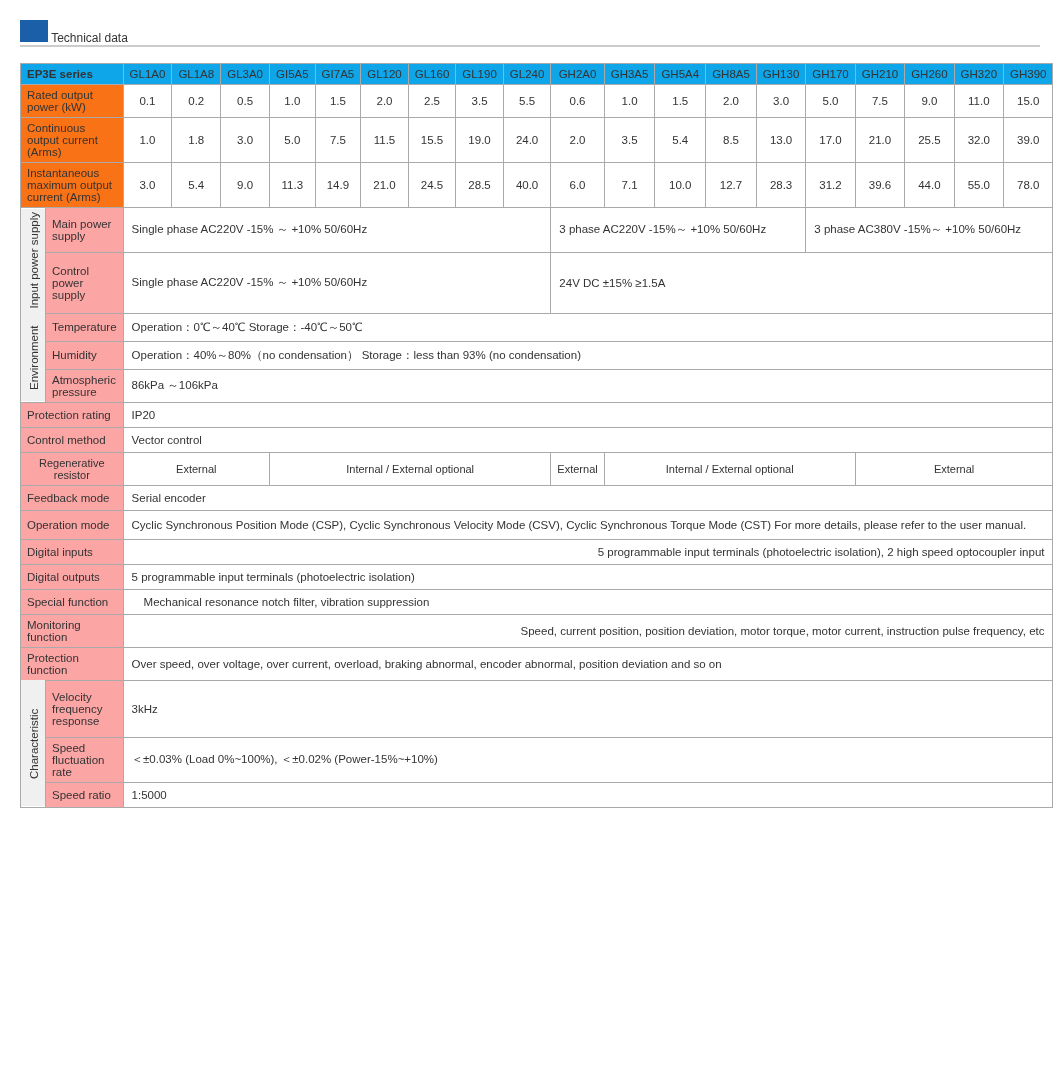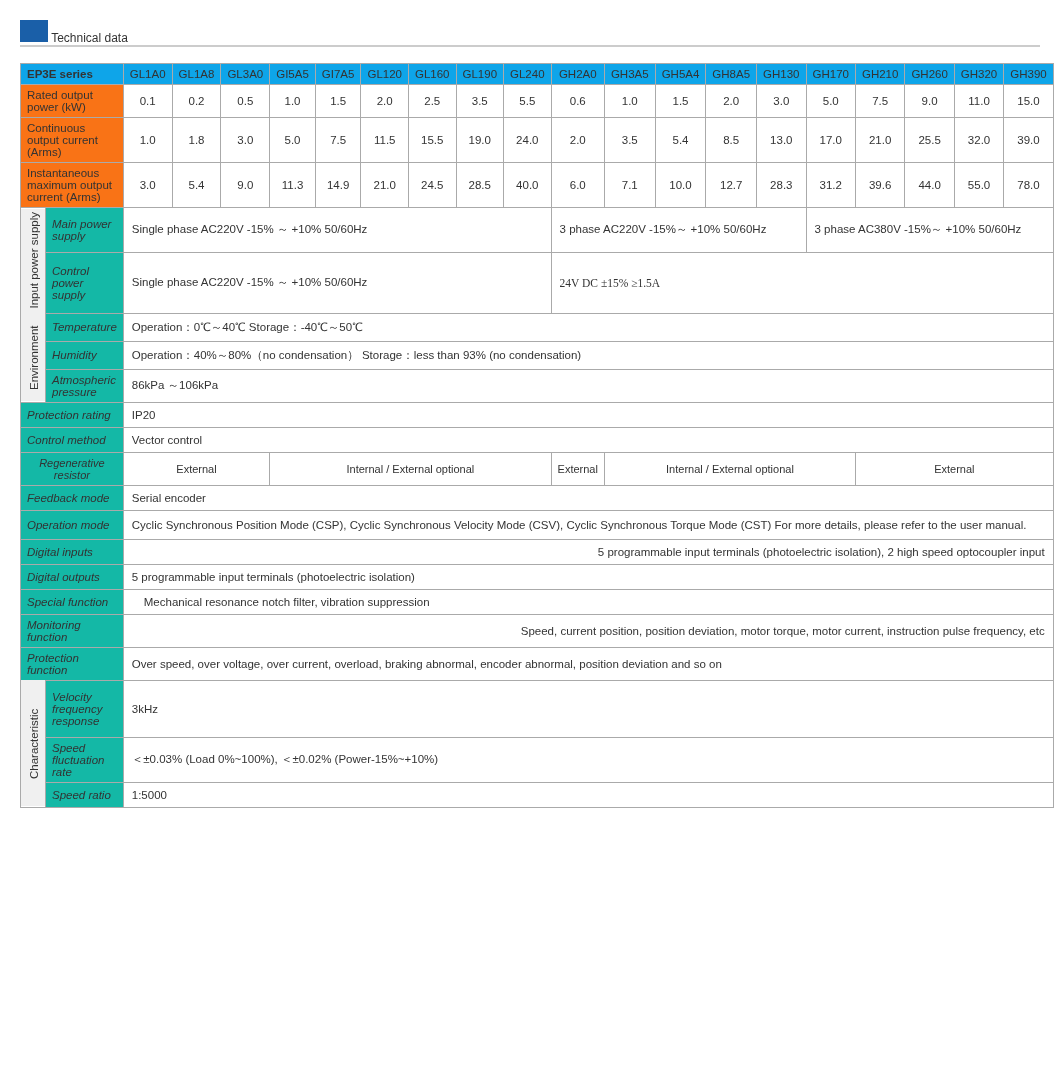--- a/index.html
+++ b/index.html
@@ -45,23 +45,22 @@
     }
     .rotated-label {
       writing-mode: vertical-rl;
       transform: rotate(180deg);
       text-align: center;
       white-space: nowrap;
       font-size: 11px;
       background: #f0f0f0;
     }
     .section-label {
-      background: #14b8a6;
+      background: #fca5a5;
       font-weight: normal;
-      font-style: italic;
     }
     .regen-row td {
       text-align: center;
       font-size: 11px;
     }
     hr.title-line {
       border: none;
       border-top: 2px solid #ccc;
       margin-bottom: 16px;
     }
@@ -176,21 +175,21 @@
       <td rowspan="2" class="rotated-label" style="width:18px;">Input power supply</td>
       <td colspan="2" class="section-label" style="width:100px;">Main power supply</td>
       <td colspan="9" style="text-align:left; padding:8px;">Single phase AC220V -15% ～ +10% 50/60Hz</td>
       <td colspan="5" style="text-align:left; padding:8px;">3 phase AC220V -15%～ +10%  50/60Hz</td>
       <td colspan="5" style="text-align:left; padding:8px;">3 phase AC380V -15%～ +10%  50/60Hz</td>
     </tr>
 
     <tr>
       <td colspan="2" class="section-label">Control power supply</td>
       <td colspan="9" style="text-align:left; padding:8px;">Single phase     AC220V    -15%  ～ +10%   50/60Hz</td>
-      <td colspan="10" style="text-align:left; padding:8px;font-family:Liberation Serif, serif;">24V DC     ±15%   ≥1.5A</td>
+      <td colspan="10" style="text-align:left; padding:8px;">24V DC     ±15%   ≥1.5A</td>
     </tr>
 
     <tr>
       <td rowspan="3" class="rotated-label" style="width:18px;">Environment</td>
       <td colspan="2" class="section-label">Temperature</td>
       <td colspan="19" style="text-align:left; padding:6px 8px;">Operation：0℃～40℃             Storage：-40℃～50℃</td>
     </tr>
 
     <tr>
       <td colspan="2" class="section-label">Humidity</td>

